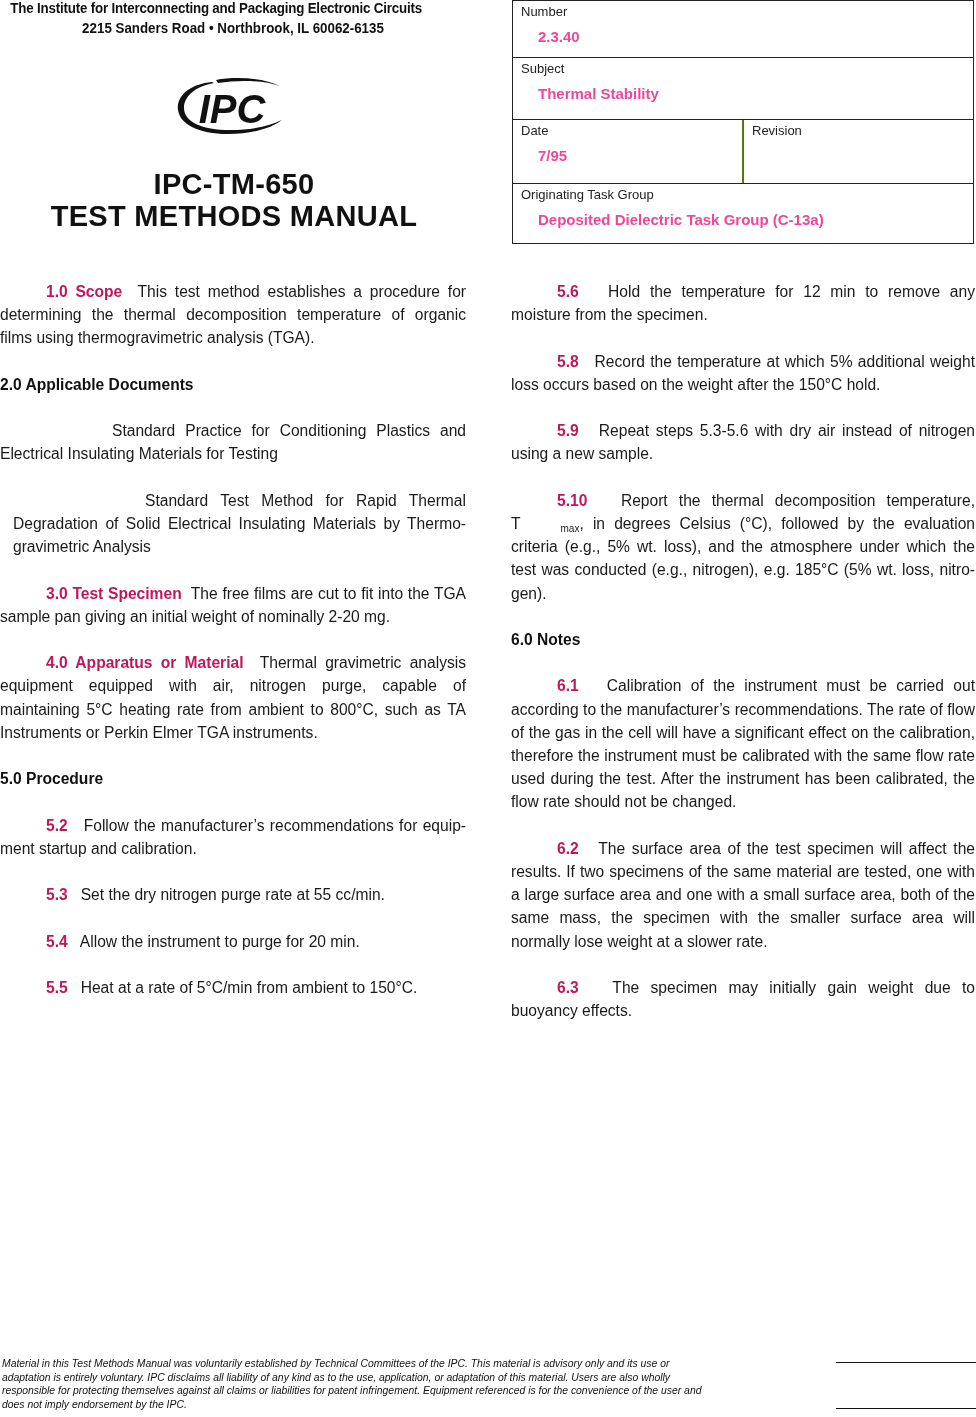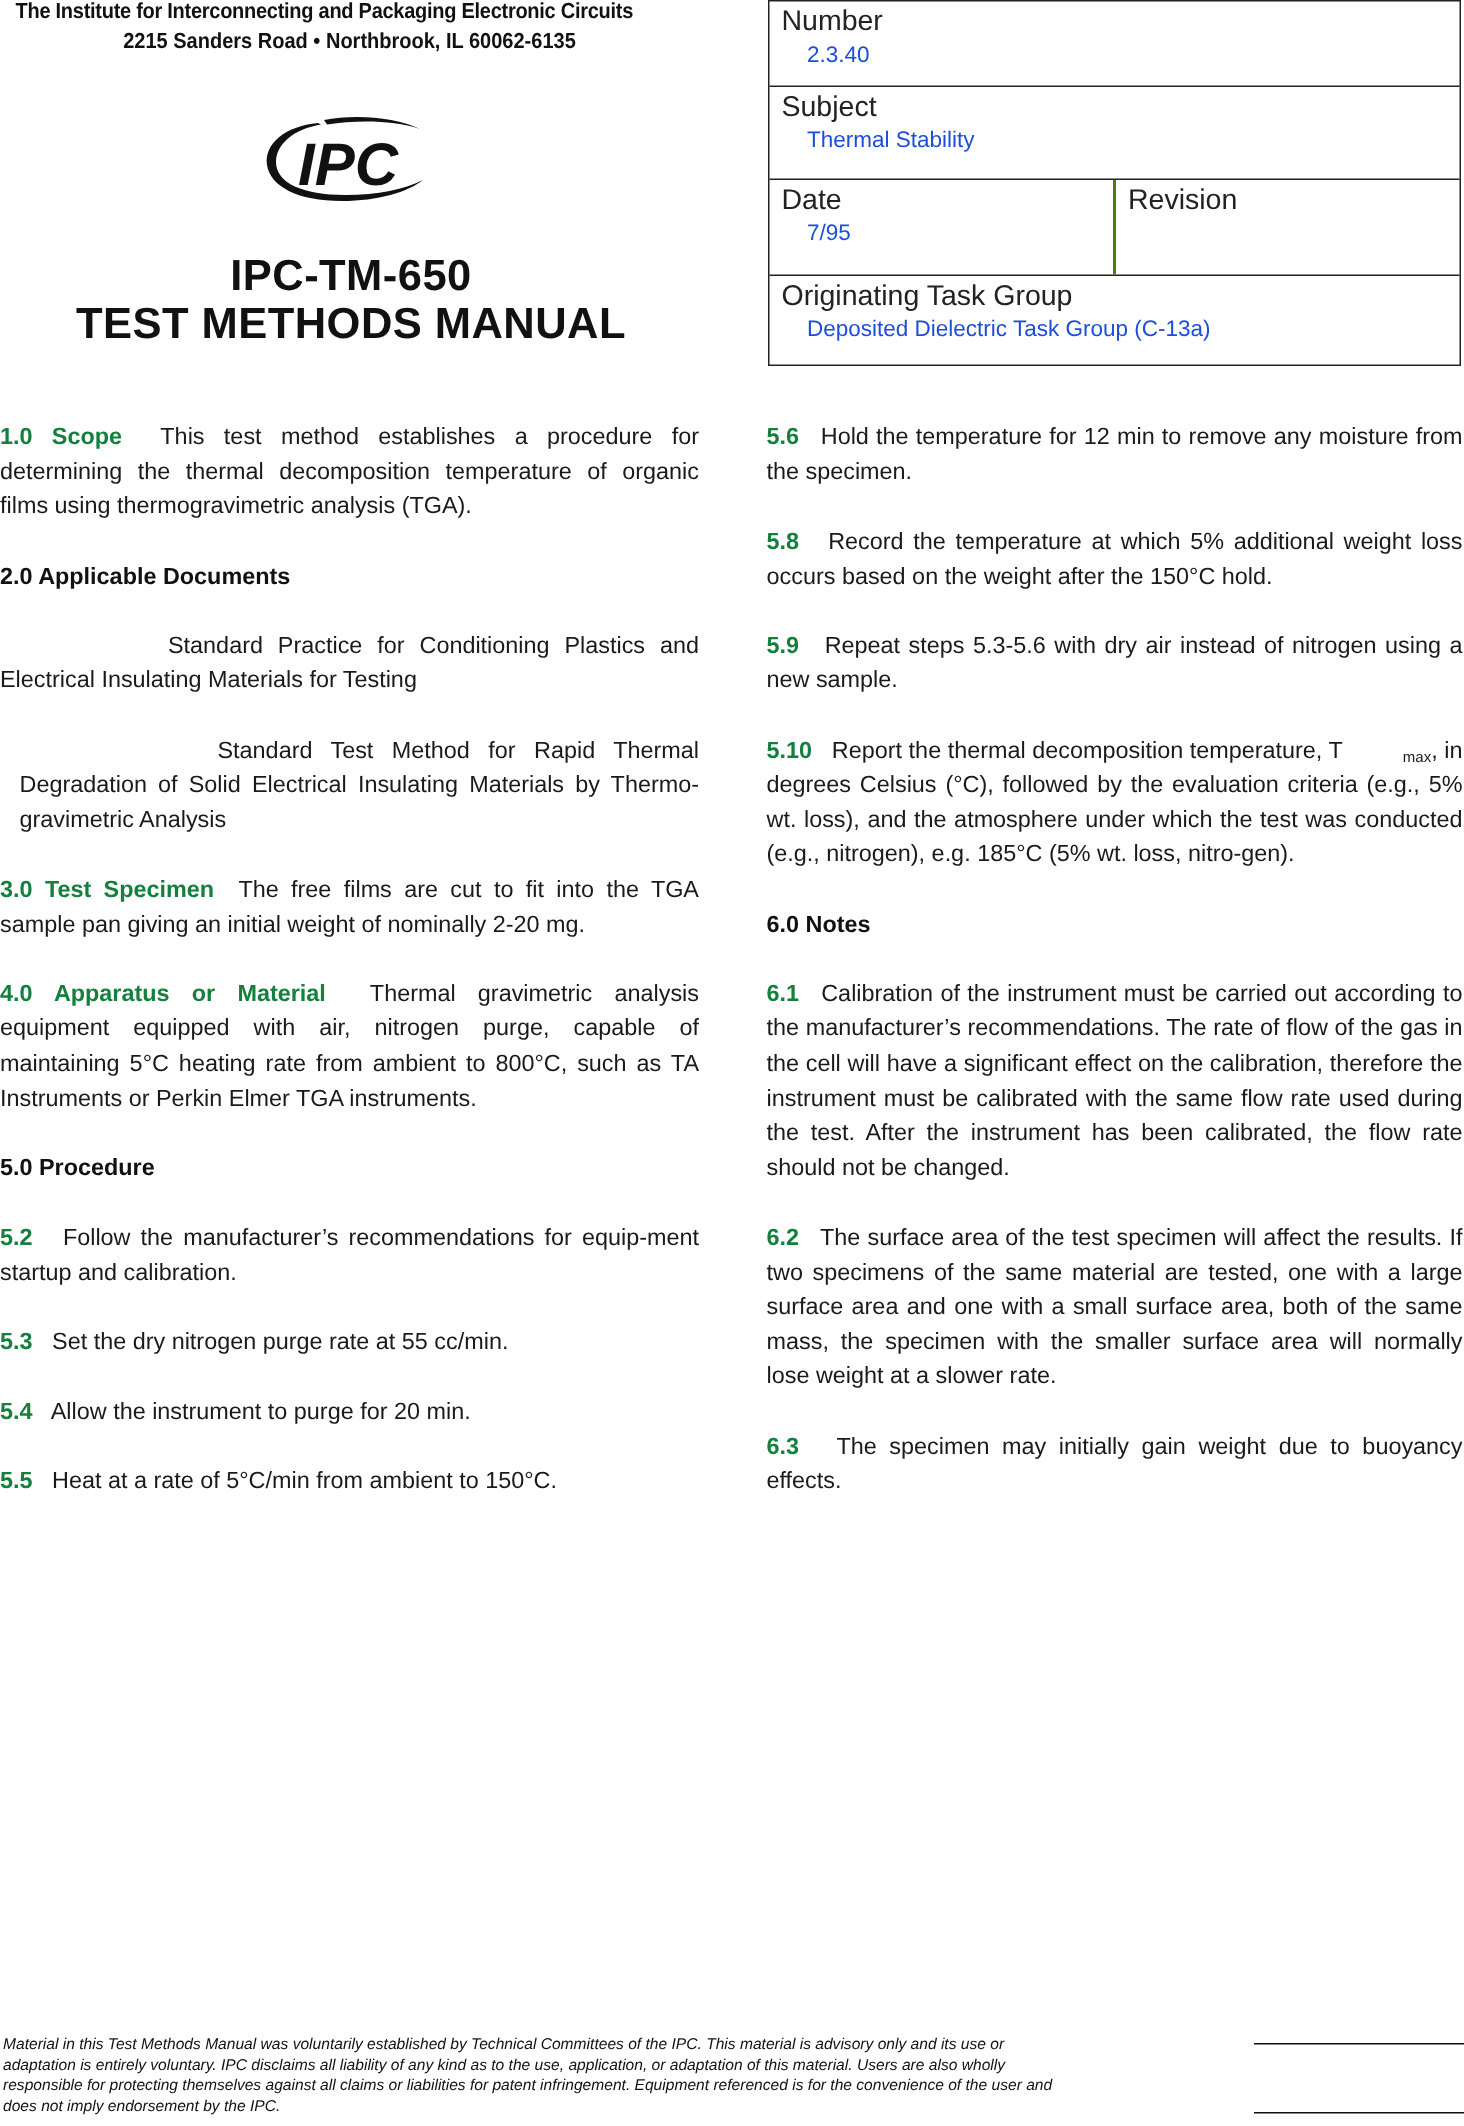--- a/index.html
+++ b/index.html
@@ -13,29 +13,29 @@
   .org-name { left: 0; top: 0; width: 470px; text-align: center; font-size: 14.5px; font-weight: bold; letter-spacing: -0.2px; transform: scaleX(0.92); transform-origin: left top; white-space: nowrap; }
   .org-address { left: 0; top: 20px; width: 466px; text-align: center; font-size: 14.5px; font-weight: bold; transform: scaleX(0.92); transform-origin: center top; white-space: nowrap; }
   .logo { left: 172px; top: 74px; width: 116px; height: 64px; }
   .manual-title { left: 0; top: 168px; width: 468px; text-align: center; font-size: 29px; font-weight: bold; line-height: 32px; letter-spacing: 0.3px; }
 
   
   .info-box { left: 512px; top: 0; width: 462px; height: 244px; border: 1px solid #222; box-sizing: border-box; }
   .info-row { position: absolute; left: 0; width: 100%; border-bottom: 1px solid #222; box-sizing: border-box; }
   .info-row.last { border-bottom: none; }
   .info-cell { position: absolute; top: 0; height: 100%; box-sizing: border-box; }
-  .info-label { position: absolute; left: 8px; top: 3px; font-size: 19px; font-weight: normal; color: #222; }
-  .info-value { position: absolute; left: 25px; top: 27px; font-size: 15px; font-weight: normal; color: #1d4ed8; white-space: nowrap; }
+  .info-label { position: absolute; left: 8px; top: 3px; font-size: 13px; font-weight: normal; color: #222; }
+  .info-value { position: absolute; left: 25px; top: 27px; font-size: 15px; font-weight: bold; color: #ec4899; white-space: nowrap; }
 
   
   .col { position: absolute; top: 280px; width: 466px; font-size: 15.6px; line-height: 23.2px; color: #1a1a1a; }
   .col.left { left: 0; }
   .col.right { left: 511px; width: 464px; }
   .para { margin: 0 0 23.2px 0; text-align: justify; }
-  .para .num { font-weight: bold; color: #15803d; }
+  .para .num { font-weight: bold; color: #be185d; padding-left: 46px; }
   .heading { margin: 0 0 23.2px 0; font-weight: bold; color: #111; }
   .indent-first { text-indent: 112px; }
   .indent-first2 { text-indent: 132px; padding-left: 13px; }
   sub { font-size: 10px; vertical-align: -3px; line-height: 0; margin-left: 40px; }
 
   
   .footer { left: 2px; top: 1357px; width: 700px; font-size: 10.4px; line-height: 13.6px; font-style: italic; color: #111; }
   .rule { height: 0; border-top: 1.5px solid #111; }
 </style>
 </head>

